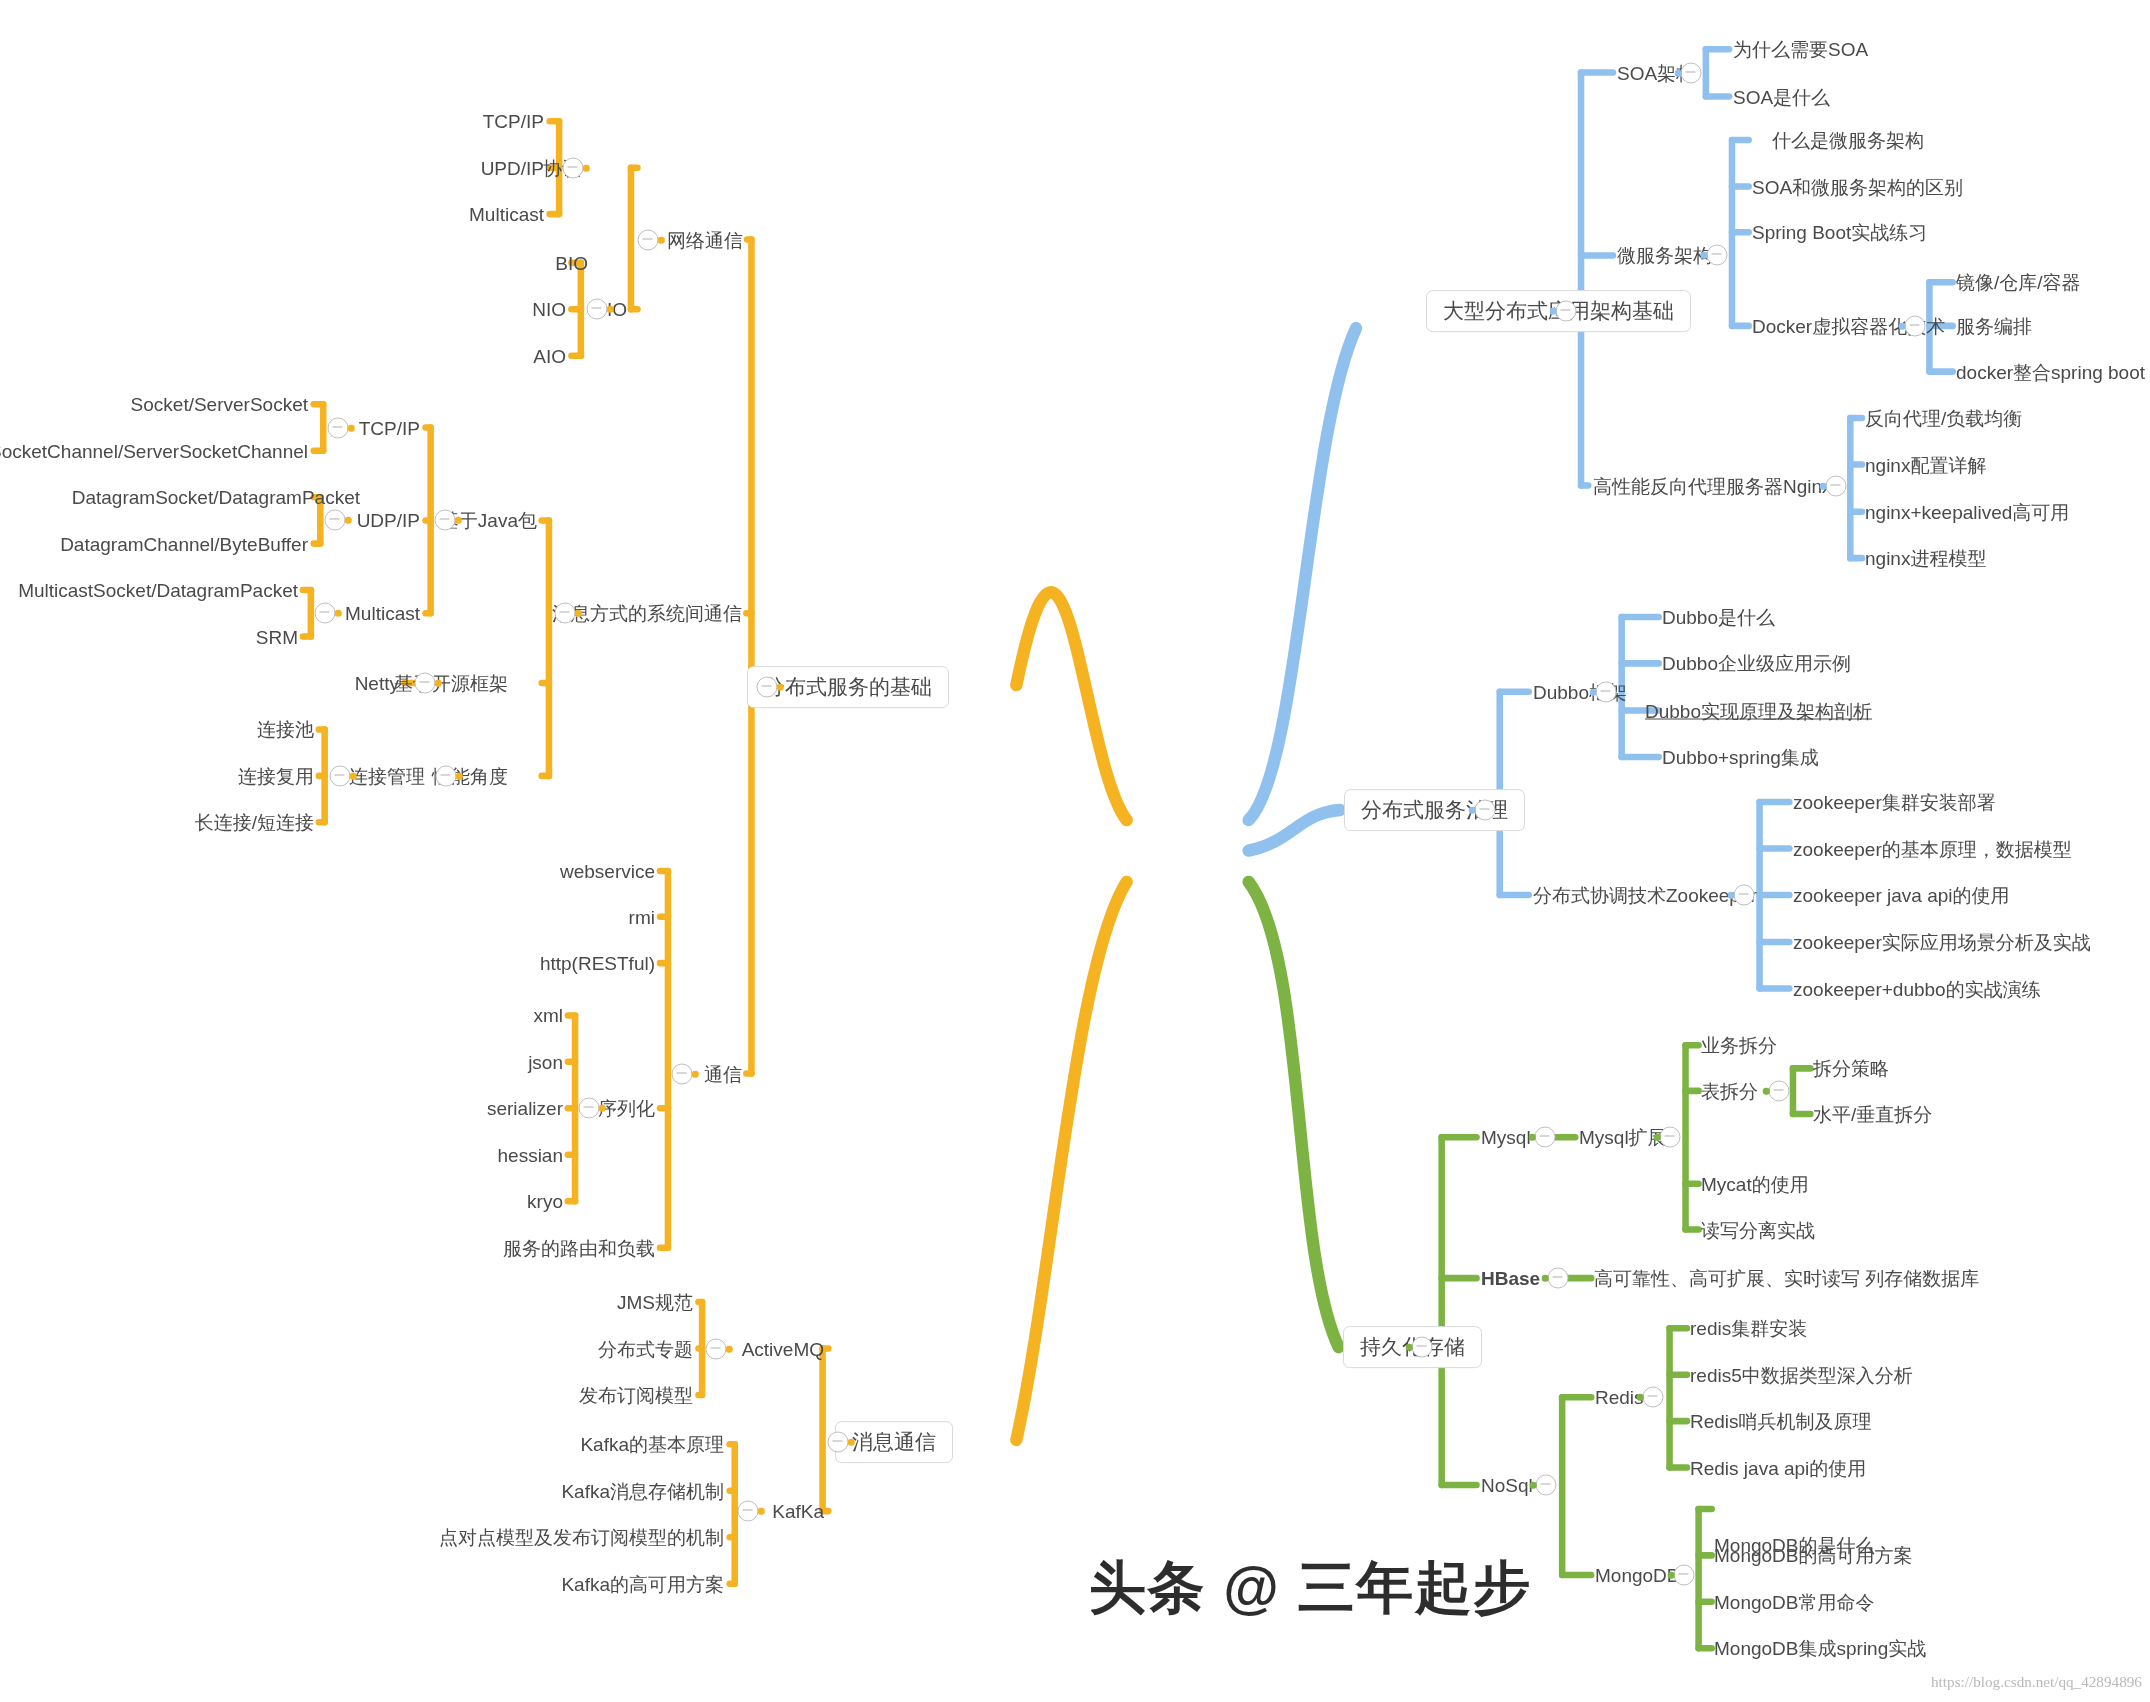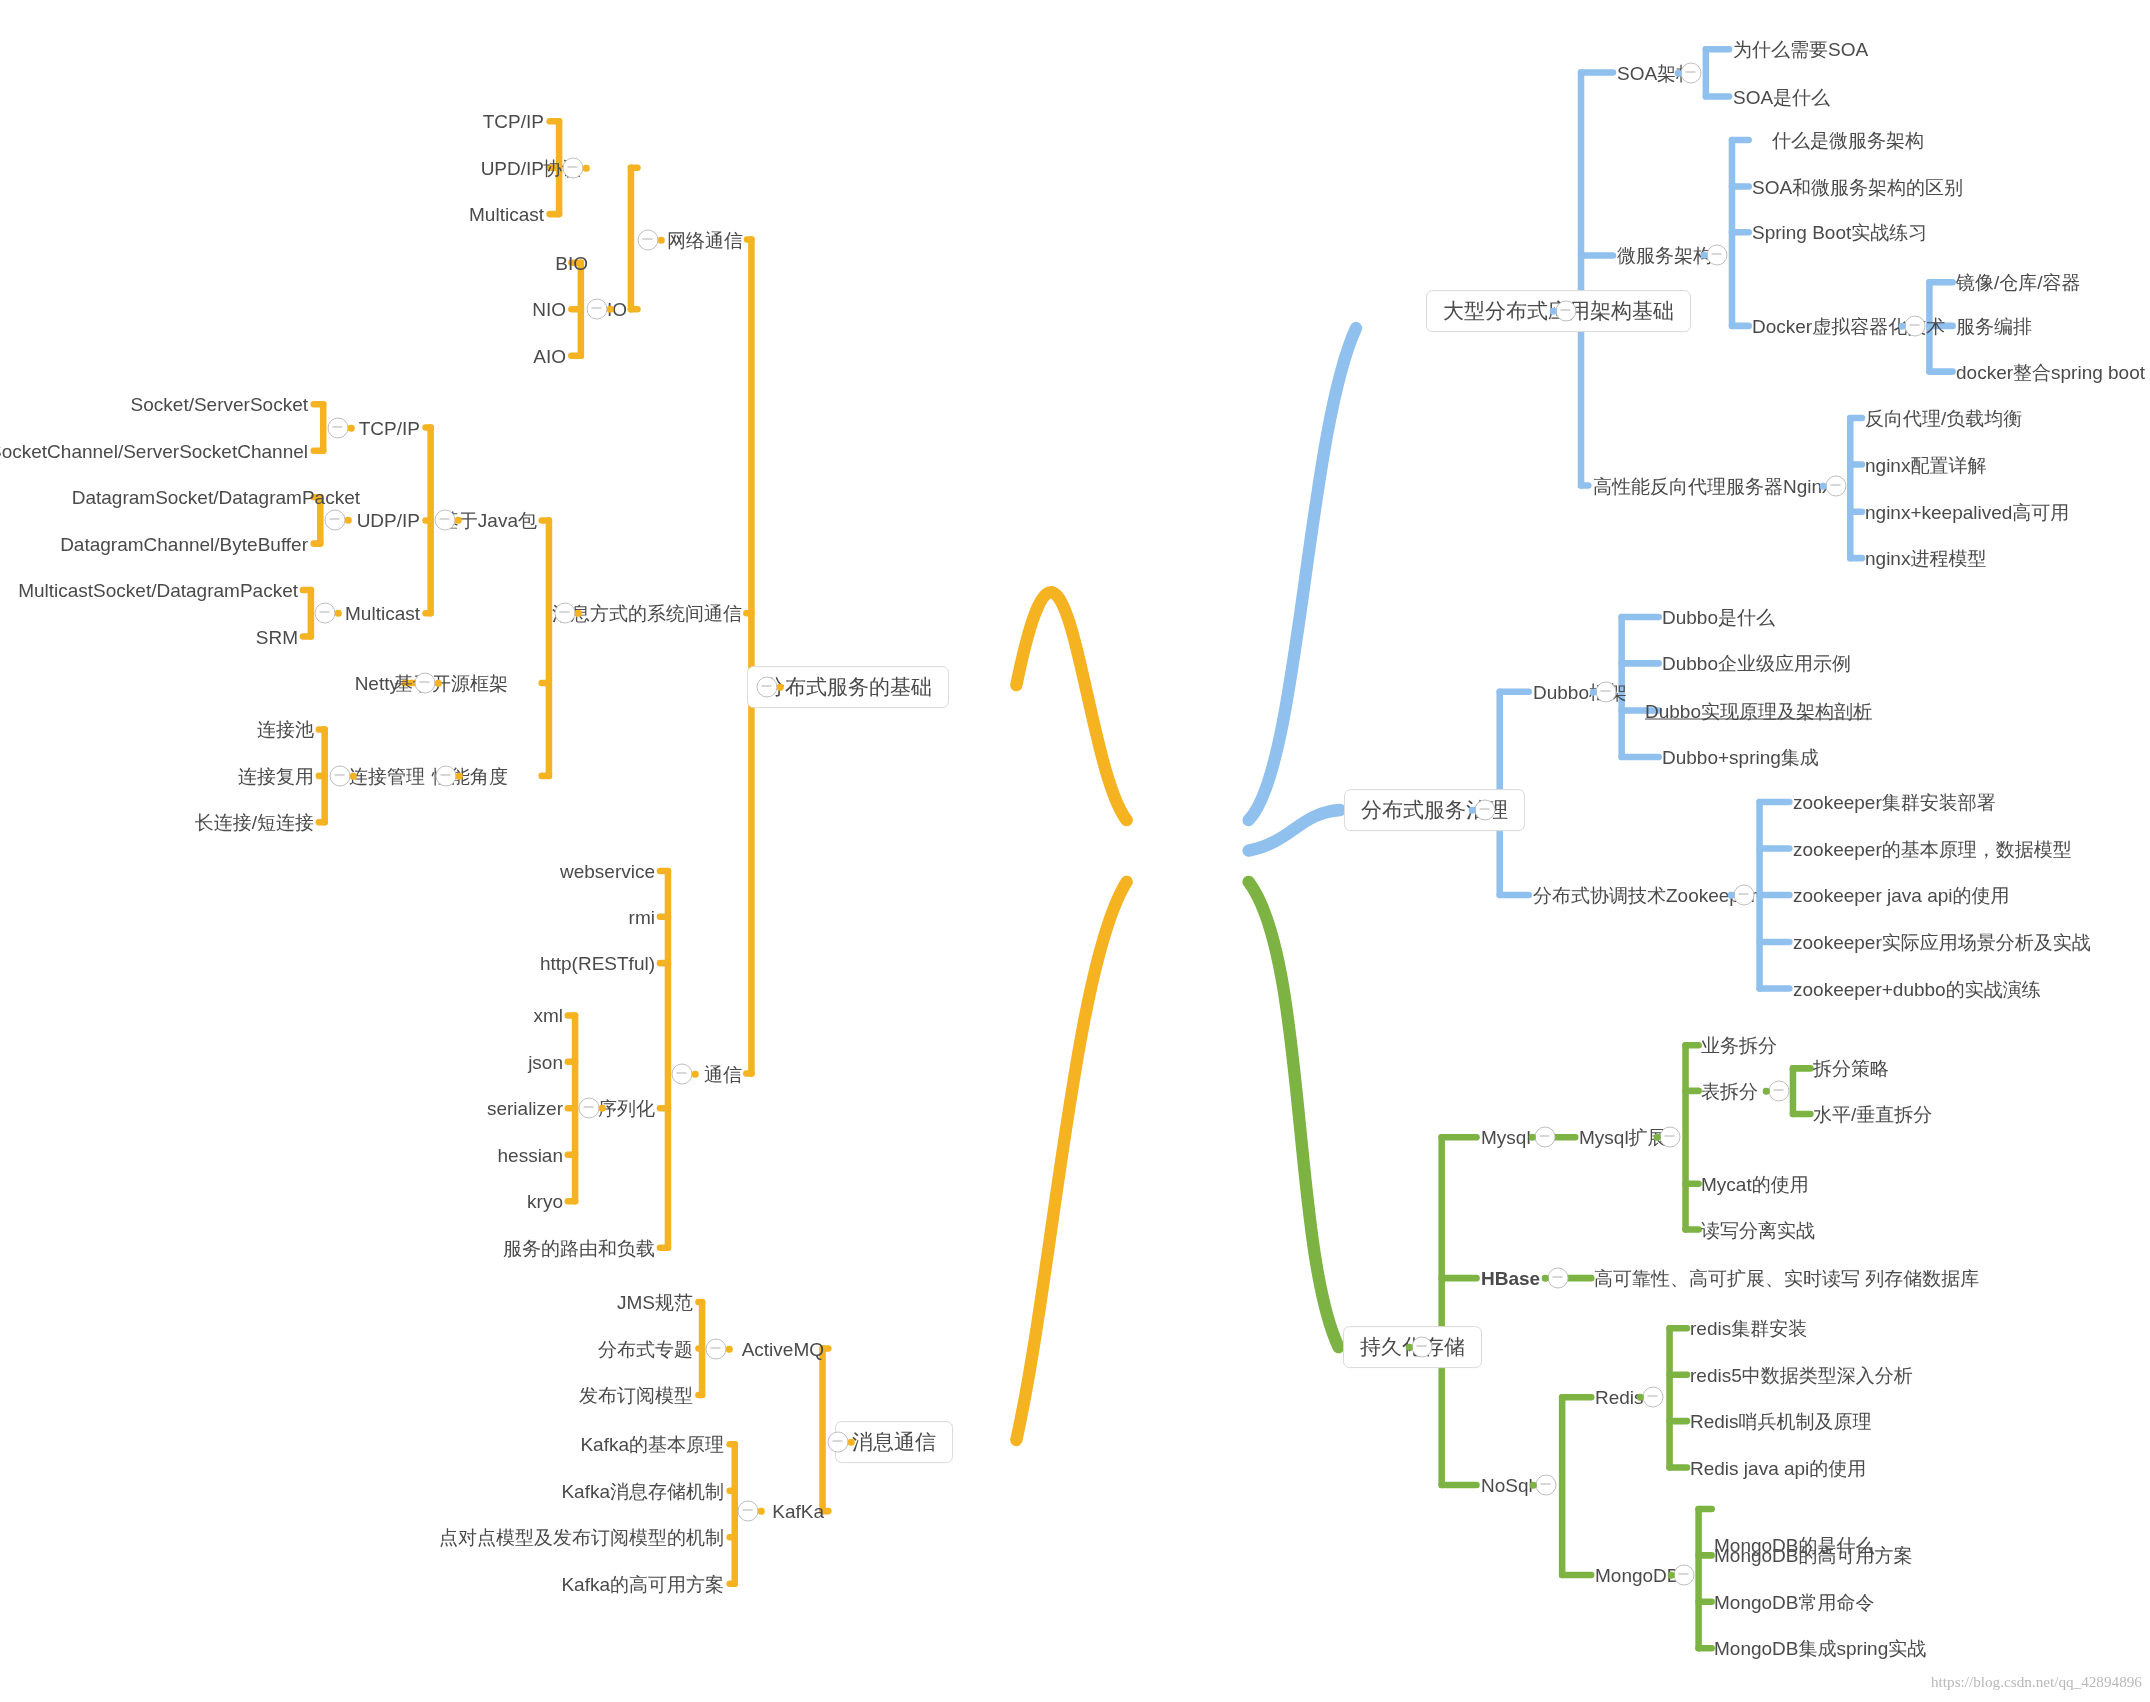--- a/index.html
+++ b/index.html
@@ -318,15 +318,16 @@
       <div class="node l" style="left: 824px; top: 1511px;"><span>KafKa</span></div>
       <div class="toggle" style="left: 748px; top: 1511px;"></div>
       <div class="dot" style="background: rgb(245, 178, 33); left: 761px; top: 1511px;"></div>
       <div class="node l" style="left: 724px; top: 1444px;"><span>Kafka的基本原理</span></div>
       <div class="node l" style="left: 724px; top: 1491px;"><span>Kafka消息存储机制</span></div>
       <div class="node l" style="left: 724px; top: 1537px;"><span>点对点模型及发布订阅模型的机制</span></div>
       <div class="node l" style="left: 724px; top: 1584px;"><span>Kafka的高可用方案</span></div>
     </div>
 
 
+  <div class="wm" style="left:1089px;top:1550px;">头条 @ 三年起步</div>
   <div class="wmurl" style="left:1931px;top:1673px;">https://blog.csdn.net/qq_42894896</div>
 </div>
 
 
 </body></html>

